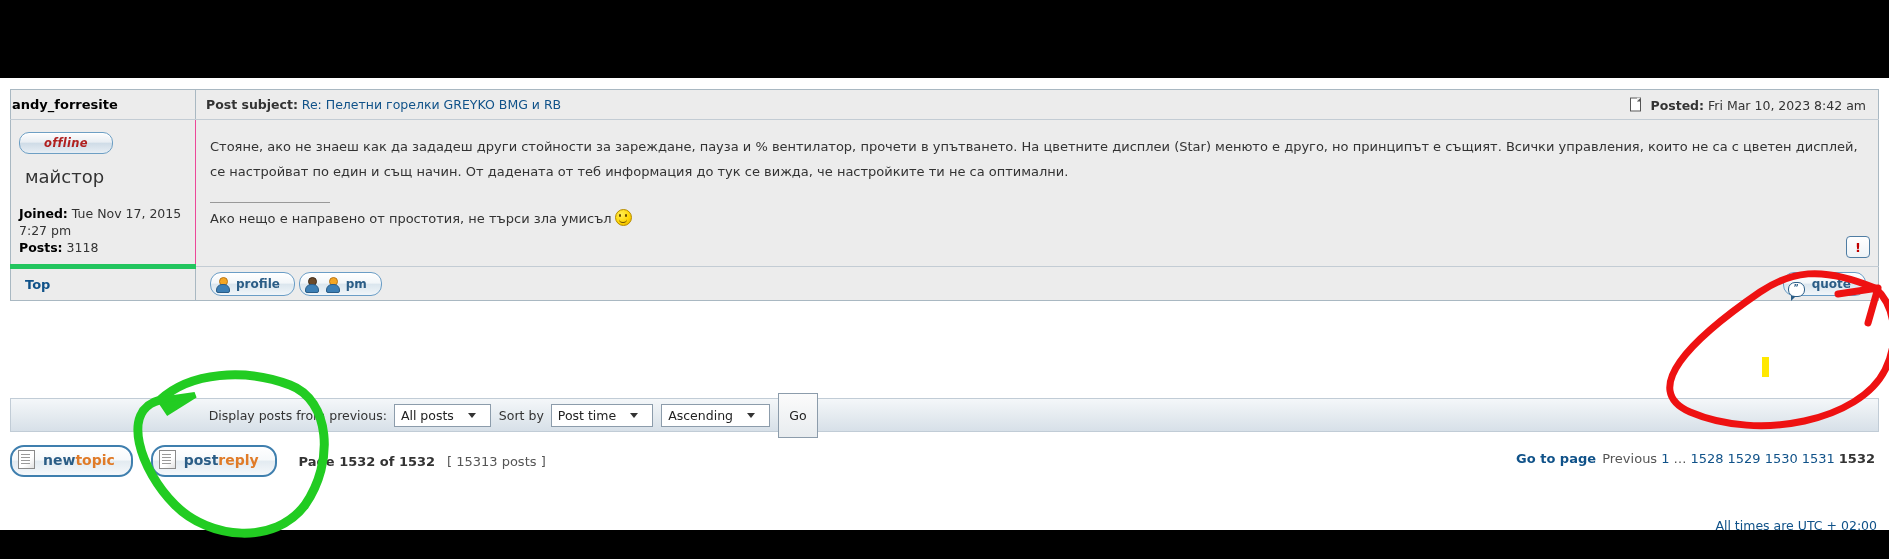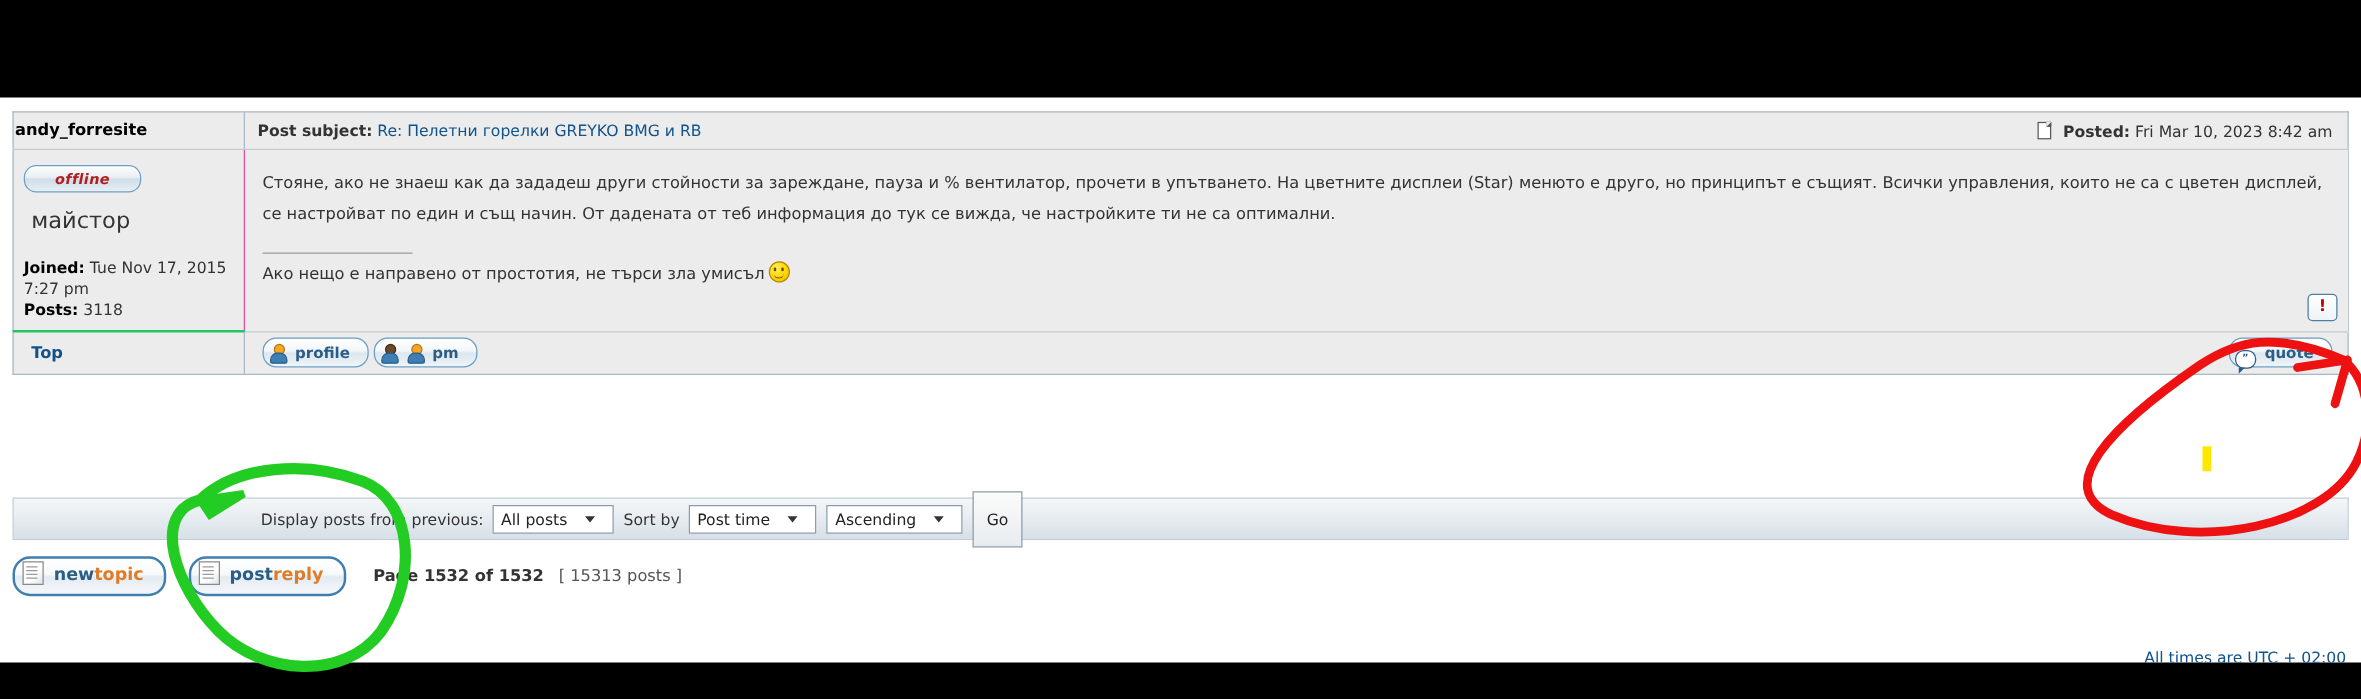--- a/index.html
+++ b/index.html
@@ -52,21 +52,21 @@
   .smiley:before{content:"";position:absolute;left:3px;top:4px;width:2px;height:3px;background:#6b4a00;border-radius:1px;
     box-shadow:6px 0 0 #6b4a00;}
   .smiley:after{content:"";position:absolute;left:3px;top:8px;width:8px;height:4px;border-bottom:1.5px solid #6b4a00;border-radius:0 0 5px 5px;}
 
   .report-btn{position:absolute;right:8px;bottom:8px;width:22px;height:20px;border:1px solid #4f7da3;border-radius:4px;
     background:linear-gradient(to bottom,#ffffff,#eef3f7);display:flex;align-items:center;justify-content:center;
     color:#c00000;font-weight:bold;font-size:13px;line-height:1;}
 
   
   .row-foot{height:34px;background:#ECECEC;}
-  .cell-top{width:168px;border-right:1px solid #a9b8c2;border-top:2px solid #22c55e;text-align:left;padding-left:14px;vertical-align:middle;}
+  .cell-top{width:168px;border-right:1px solid #a9b8c2;border-top:5px solid #22c55e;text-align:left;padding-left:14px;vertical-align:middle;}
   .top-link{color:#105289;font-weight:bold;font-size:13px;text-decoration:none;}
   .cell-tools{border-top:1px solid #c3ccd4;vertical-align:middle;padding:0 10px 0 14px;position:relative;}
 
   .pbtn{display:inline-block;height:22px;border:1px solid #6a9dc6;border-radius:11px;
     background:linear-gradient(to bottom,#ffffff 0%,#f2f6f9 45%,#dbe6ee 52%,#f0f5f9 100%);
     padding:0 14px 0 4px;line-height:22px;color:#2b5d86;font-weight:bold;font-size:12px;margin-right:0;
     box-shadow:inset 0 1px 0 #fff; vertical-align:middle;}
   .pbtn .ic{display:inline-block;vertical-align:-3px;margin-right:7px;}
   .quote-btn{position:absolute;right:12px;top:50%;transform:translateY(-50%);}
 
@@ -208,20 +208,24 @@
       <span class="bigbtn">
         <span class="ic sheet"></span><span class="t-dark">new</span><span class="t-or">topic</span>
       </span>
       <span class="bigbtn">
         <span class="ic sheet"></span><span class="t-dark">post</span><span class="t-or">reply</span>
       </span>
       <span class="pageinfo">Page 1532 of 1532</span>
       <span class="pageinfo pagecount">[ 15313 posts ]</span>
     </div>
 
+    <div class="pager">
+      <b>Go to page</b>
+      <a class="pg muted" href="#">Previous</a><a class="pg" href="#">1</a><span class="pg muted">…</span><a class="pg" href="#">1528</a><a class="pg" href="#">1529</a><a class="pg" href="#">1530</a><a class="pg" href="#">1531</a><span class="pg cur">1532</span>
+    </div>
 
     <div class="alltimes">All times are UTC + 02:00</div>
   </div>
 
   <div class="cursor-hl"></div>
 
   <svg class="annot" viewBox="0 0 1889 559">
     <path d="M1875 288 C1820 265, 1790 272, 1760 292 C1690 340, 1640 390, 1690 412 C1760 442, 1860 420, 1885 370 C1900 340, 1895 305, 1875 288 Z" fill="none" stroke="#ee1111" stroke-width="7" stroke-linecap="round"></path>
     <path d="M1878 288 L1838 294 M1878 288 L1868 323" fill="none" stroke="#ee1111" stroke-width="7" stroke-linecap="round"></path>
     <path d="M160 400 C120 410, 140 470, 175 505 C210 540, 275 545, 305 505 C335 462, 330 400, 290 385 C245 368, 190 372, 160 400 Z" fill="none" stroke="#22cc22" stroke-width="9" stroke-linecap="round"></path>

